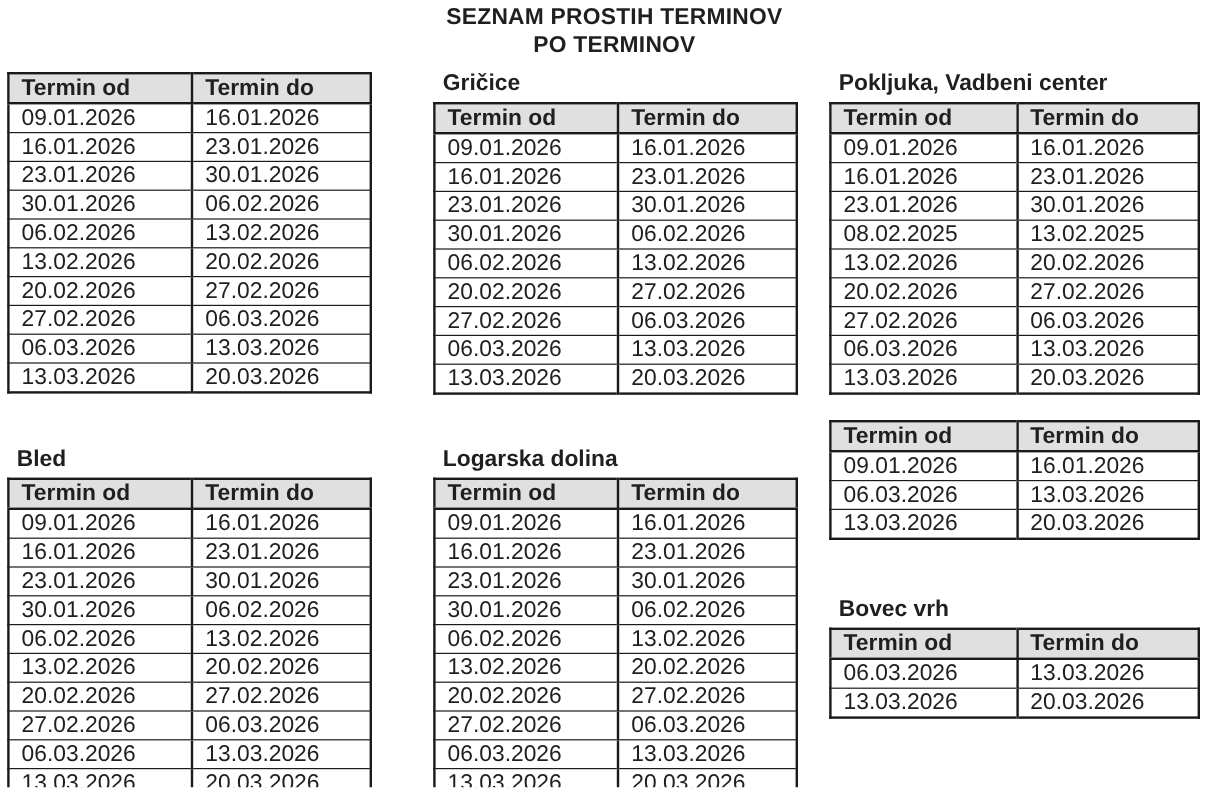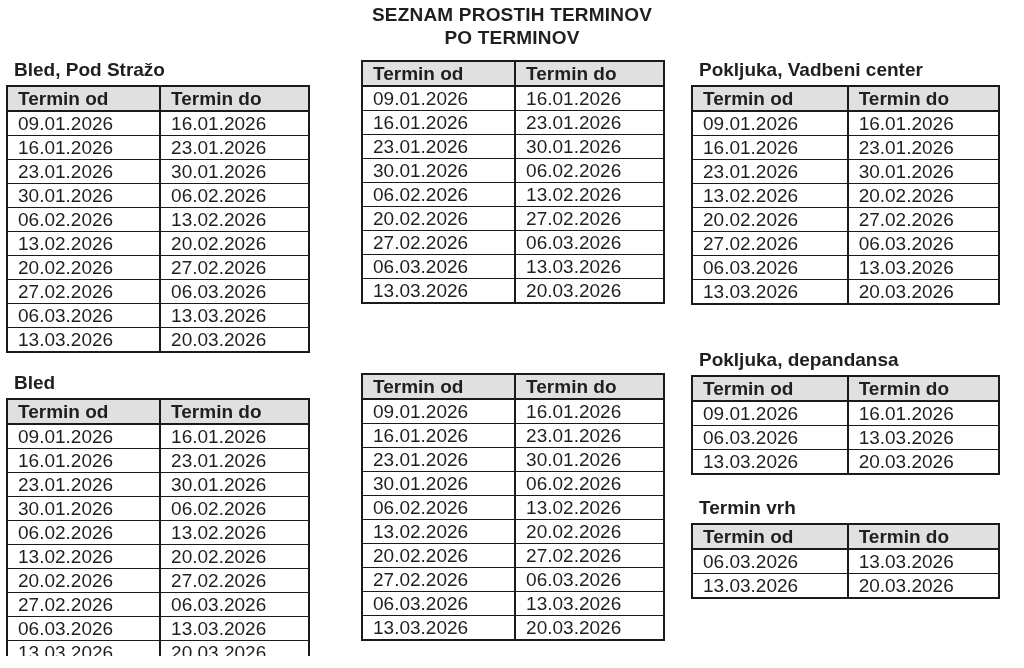--- a/index.html
+++ b/index.html
@@ -84,21 +84,20 @@
 <body>
 
 <div class="page">
 
   <header class="doc-title">
     <div>SEZNAM PROSTIH TERMINOV</div>
     <div>PO TERMINOV</div>
   </header>
 
   <section class="tbl-block c1 r-top">
-    <h2 class="tbl-title">Bled, Pod Stražo</h2>
     <table class="termin-table">
       <thead>
         <tr>
           <th>Termin od</th>
           <th>Termin do</th>
         </tr>
       </thead>
       <tbody>
           <tr>
             <td>09.01.2026</td>
@@ -192,20 +191,21 @@
           </tr>
           <tr>
             <td>13.03.2026</td>
             <td>20.03.2026</td>
           </tr>
         </tbody>
     </table>
   </section>
 
   <section class="tbl-block c2 r-top">
+    <h2 class="tbl-title">Gričice</h2>
     <table class="termin-table">
       <thead>
         <tr>
           <th>Termin od</th>
           <th>Termin do</th>
         </tr>
       </thead>
       <tbody>
           <tr>
             <td>09.01.2026</td>
@@ -241,20 +241,21 @@
           </tr>
           <tr>
             <td>13.03.2026</td>
             <td>20.03.2026</td>
           </tr>
         </tbody>
     </table>
   </section>
 
   <section class="tbl-block c2 r-bottom">
+    <h2 class="tbl-title">Logarska dolina</h2>
     <table class="termin-table">
       <thead>
         <tr>
           <th>Termin od</th>
           <th>Termin do</th>
         </tr>
       </thead>
       <tbody>
           <tr>
             <td>09.01.2026</td>
@@ -316,20 +317,24 @@
           </tr>
           <tr>
             <td>16.01.2026</td>
             <td>23.01.2026</td>
           </tr>
           <tr>
             <td>23.01.2026</td>
             <td>30.01.2026</td>
           </tr>
           <tr>
+            <td>08.02.2025</td>
+            <td>13.02.2025</td>
+          </tr>
+          <tr>
             <td>13.02.2026</td>
             <td>20.02.2026</td>
           </tr>
           <tr>
             <td>20.02.2026</td>
             <td>27.02.2026</td>
           </tr>
           <tr>
             <td>27.02.2026</td>
             <td>06.03.2026</td>
@@ -340,21 +345,20 @@
           </tr>
           <tr>
             <td>13.03.2026</td>
             <td>20.03.2026</td>
           </tr>
         </tbody>
     </table>
   </section>
 
   <section class="tbl-block c3 r3-mid">
-    <h2 class="tbl-title">Pokljuka, depandansa</h2>
     <table class="termin-table">
       <thead>
         <tr>
           <th>Termin od</th>
           <th>Termin do</th>
         </tr>
       </thead>
       <tbody>
           <tr>
             <td>09.01.2026</td>
@@ -366,21 +370,21 @@
           </tr>
           <tr>
             <td>13.03.2026</td>
             <td>20.03.2026</td>
           </tr>
         </tbody>
     </table>
   </section>
 
   <section class="tbl-block c3 r3-low">
-    <h2 class="tbl-title">Termin vrh</h2>
+    <h2 class="tbl-title">Bovec vrh</h2>
     <table class="termin-table">
       <thead>
         <tr>
           <th>Termin od</th>
           <th>Termin do</th>
         </tr>
       </thead>
       <tbody>
           <tr>
             <td>06.03.2026</td>

